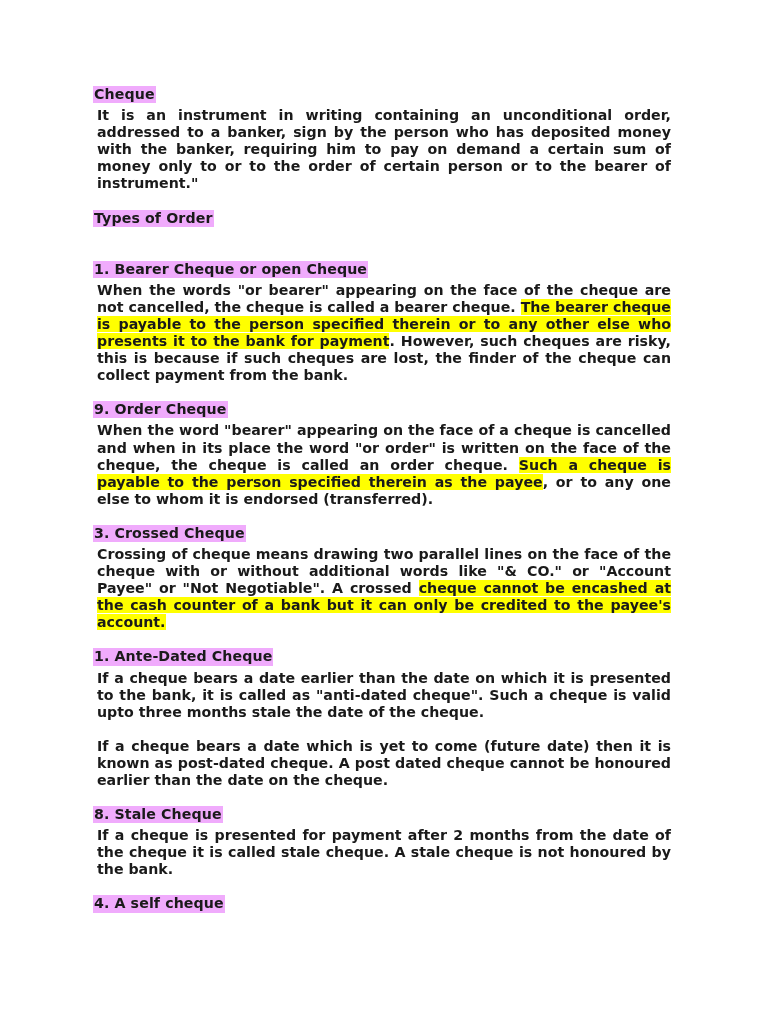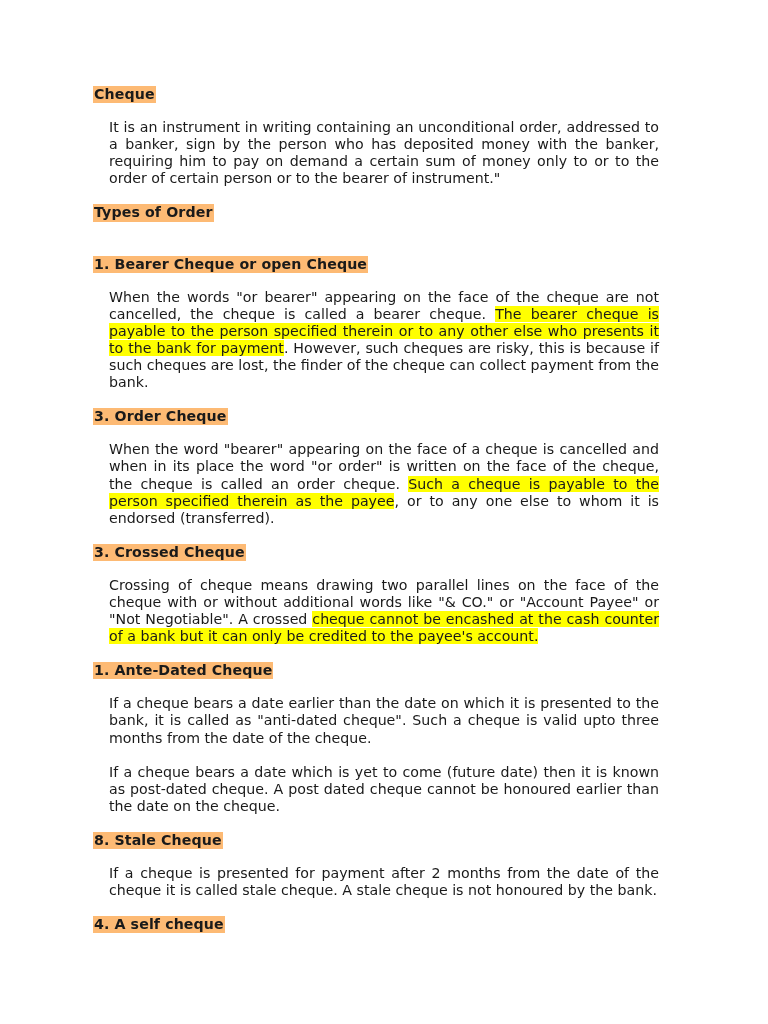--- a/index.html
+++ b/index.html
@@ -19,29 +19,30 @@
       position: absolute;
       left: 93px;
       top: 86px;
       width: 582px;
       font-size: 14.2px;
       line-height: 17.1px;
     }
     .heading {
       display: inline-block;
       font-weight: bold;
-      background: #fdba74;
+      background: #f0abfc;
       padding: 0 1px;
       margin: 0;
       letter-spacing: 0.1px;
     }
     .para {
-      margin: 16px;
+      margin: 4px;
       text-align: justify;
       text-align-last: left;
+      font-weight: bold;
     }
     .section {
       margin-bottom: 17px;
     }
     .spacer { height: 17px; }
     .hl {
       background: #ffff00;
     }
   </style>
 </head>
@@ -59,32 +60,32 @@
   </div>
   <div class="spacer"></div>
   <div class="spacer"></div>
 
   <div class="section">
     <div><span class="heading">1. Bearer Cheque or open Cheque</span></div>
     <p class="para"><span>When the words "or bearer" appearing on the face of the cheque are not cancelled, the cheque is called a bearer cheque. </span><span class="hl">The bearer cheque is payable to the person specified therein or to any other else who presents it to the bank for payment</span><span>. However, such cheques are risky, this is because if such cheques are lost, the finder of the cheque can collect payment from the bank.</span></p>
   </div>
 
   <div class="section">
-    <div><span class="heading">3. Order Cheque</span></div>
+    <div><span class="heading">9. Order Cheque</span></div>
     <p class="para"><span>When the word "bearer" appearing on the face of a cheque is cancelled and when in its place the word "or order" is written on the face of the cheque, the cheque is called an order cheque. </span><span class="hl">Such a cheque is payable to the person specified therein as the payee</span><span>, or to any one else to whom it is endorsed (transferred).</span></p>
   </div>
 
   <div class="section">
     <div><span class="heading">3. Crossed Cheque</span></div>
     <p class="para"><span>Crossing of cheque means drawing two parallel lines on the face of the cheque with or without additional words like "&amp; CO." or "Account Payee" or "Not Negotiable". A crossed </span><span class="hl">cheque cannot be encashed at the cash counter of a bank but it can only be credited to the payee's account.</span></p>
   </div>
 
   <div class="section">
     <div><span class="heading">1. Ante-Dated Cheque</span></div>
-    <p class="para">If a cheque bears a date earlier than the date on which it is presented to the bank, it is called as "anti-dated cheque". Such a cheque is valid upto three months from the date of the cheque.</p>
+    <p class="para">If a cheque bears a date earlier than the date on which it is presented to the bank, it is called as "anti-dated cheque". Such a cheque is valid upto three months stale the date of the cheque.</p>
   </div>
 
   <div class="section">
     <p class="para">If a cheque bears a date which is yet to come (future date) then it is known as post-dated cheque. A post dated cheque cannot be honoured earlier than the date on the cheque.</p>
   </div>
 
   <div class="section">
     <div><span class="heading">8. Stale Cheque</span></div>
     <p class="para">If a cheque is presented for payment after 2 months from the date of the cheque it is called stale cheque. A stale cheque is not honoured by the bank.</p>
   </div>

